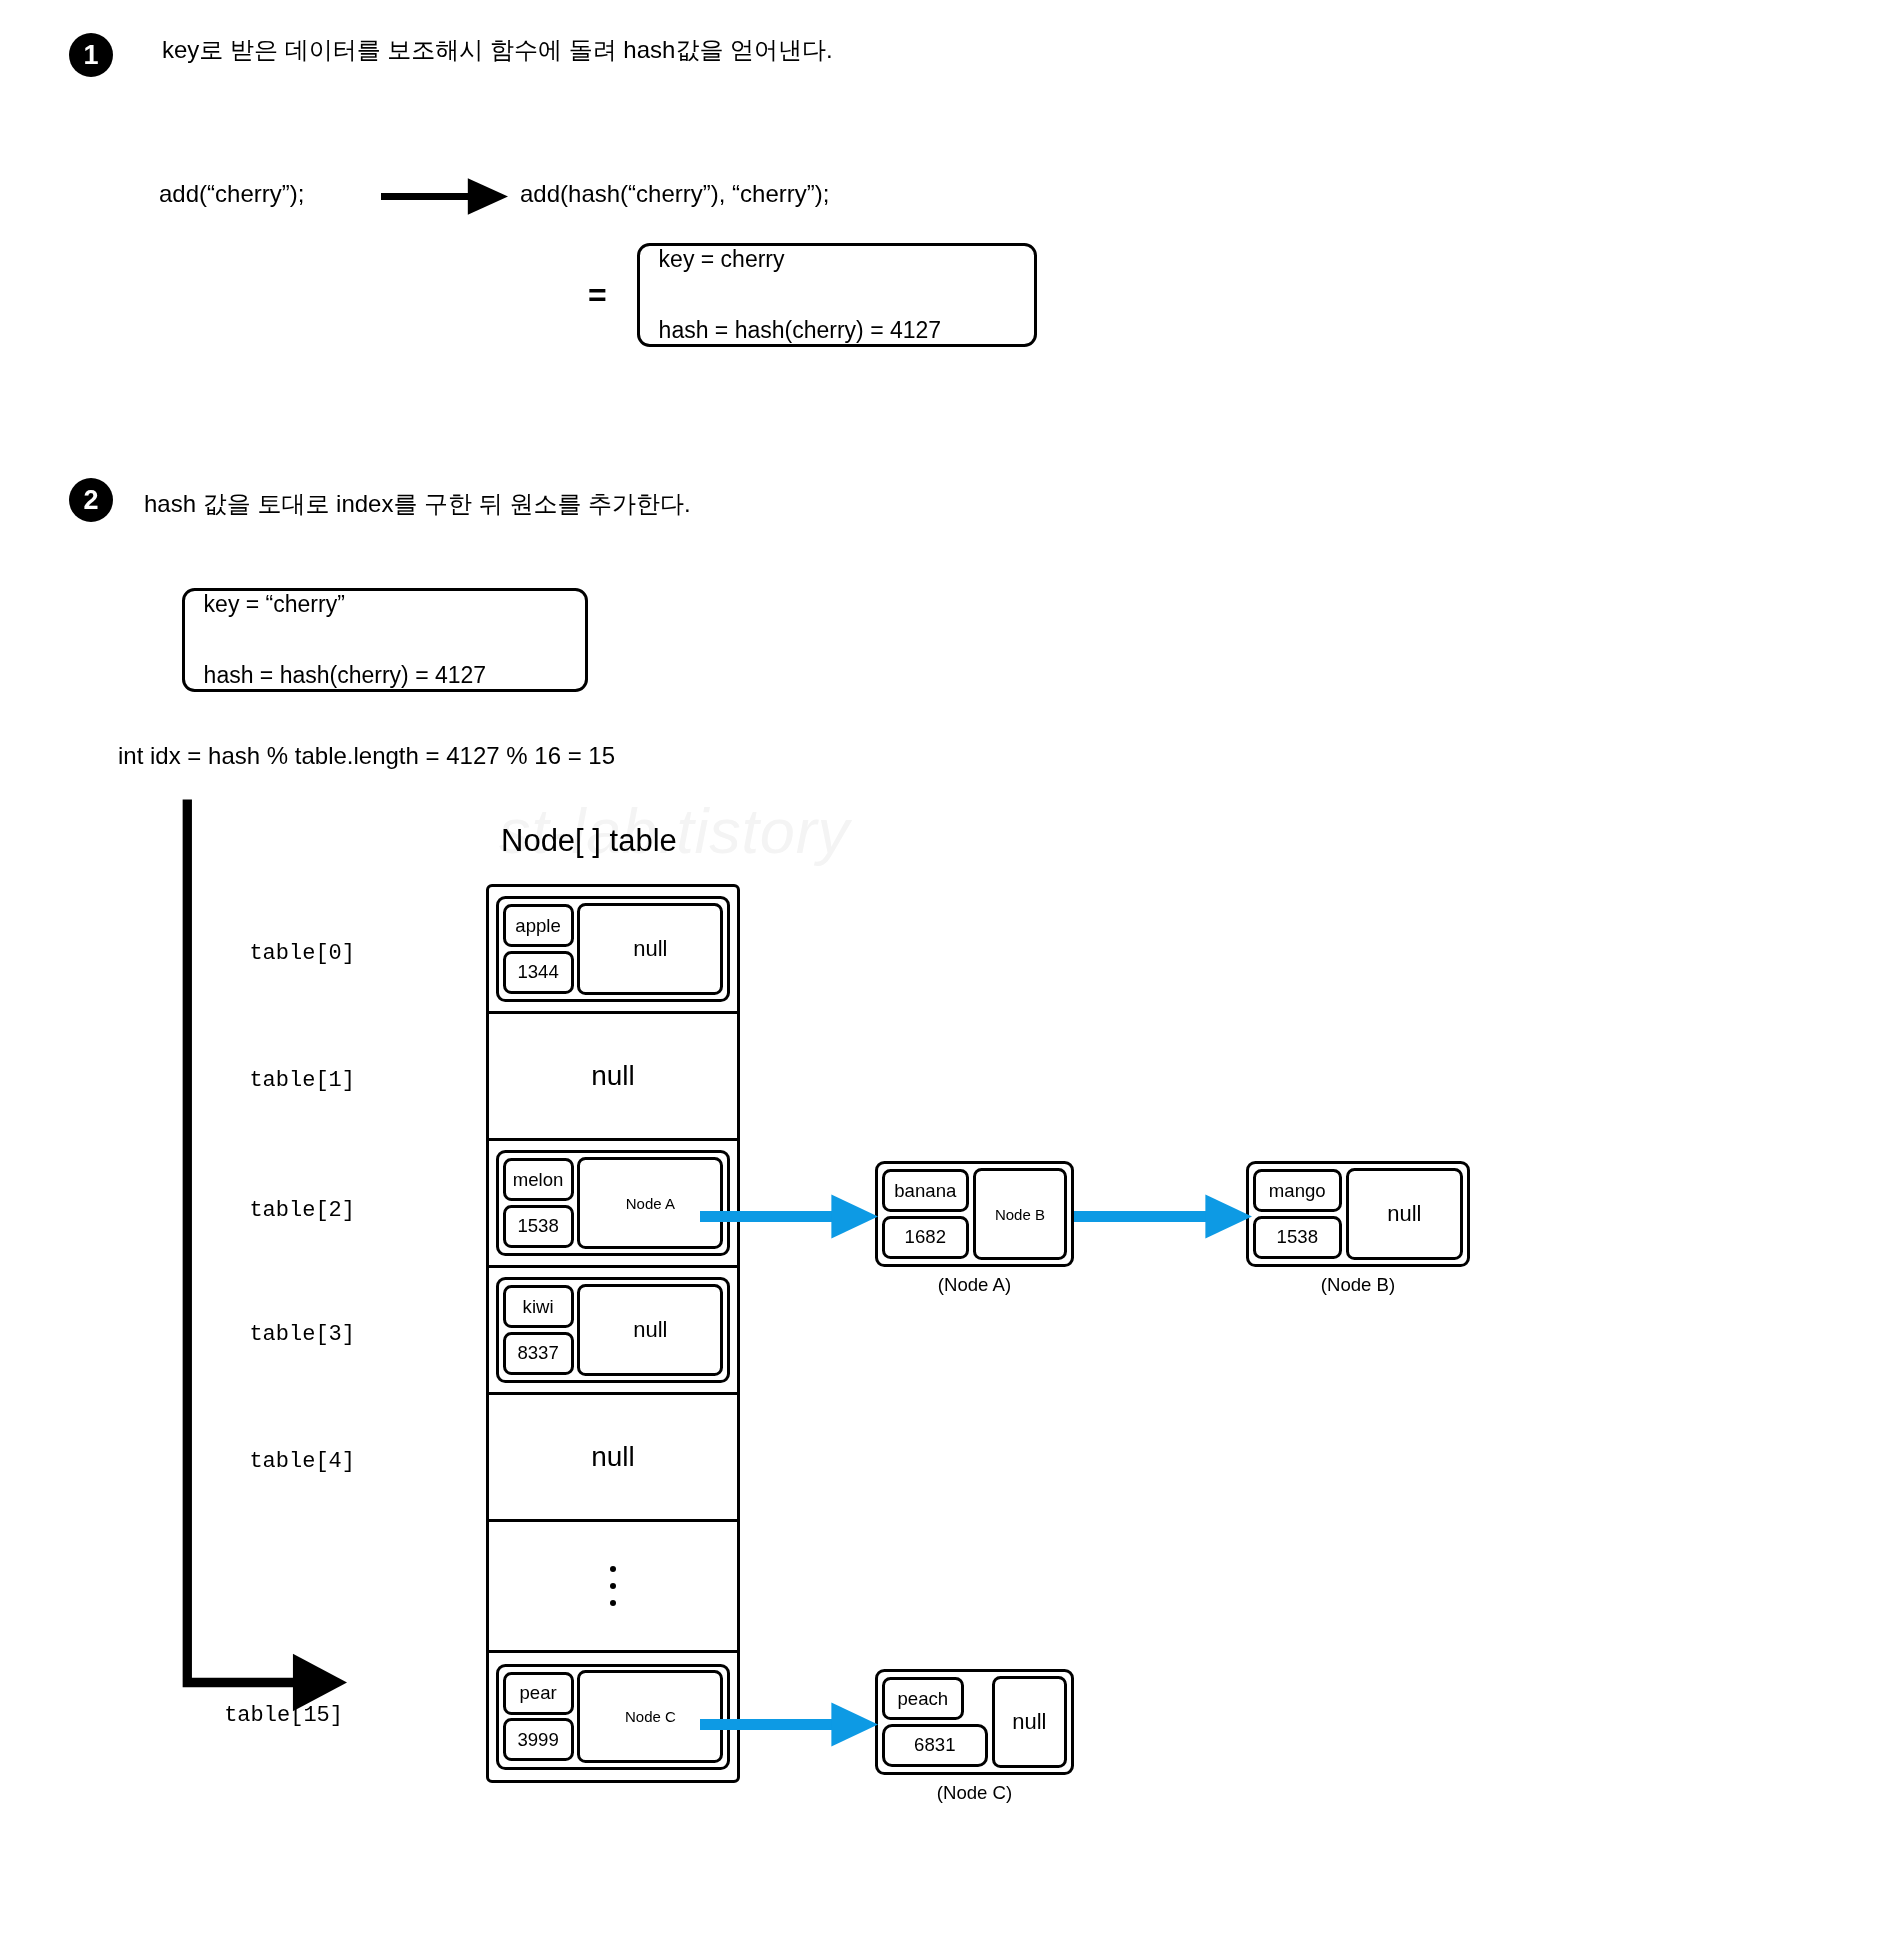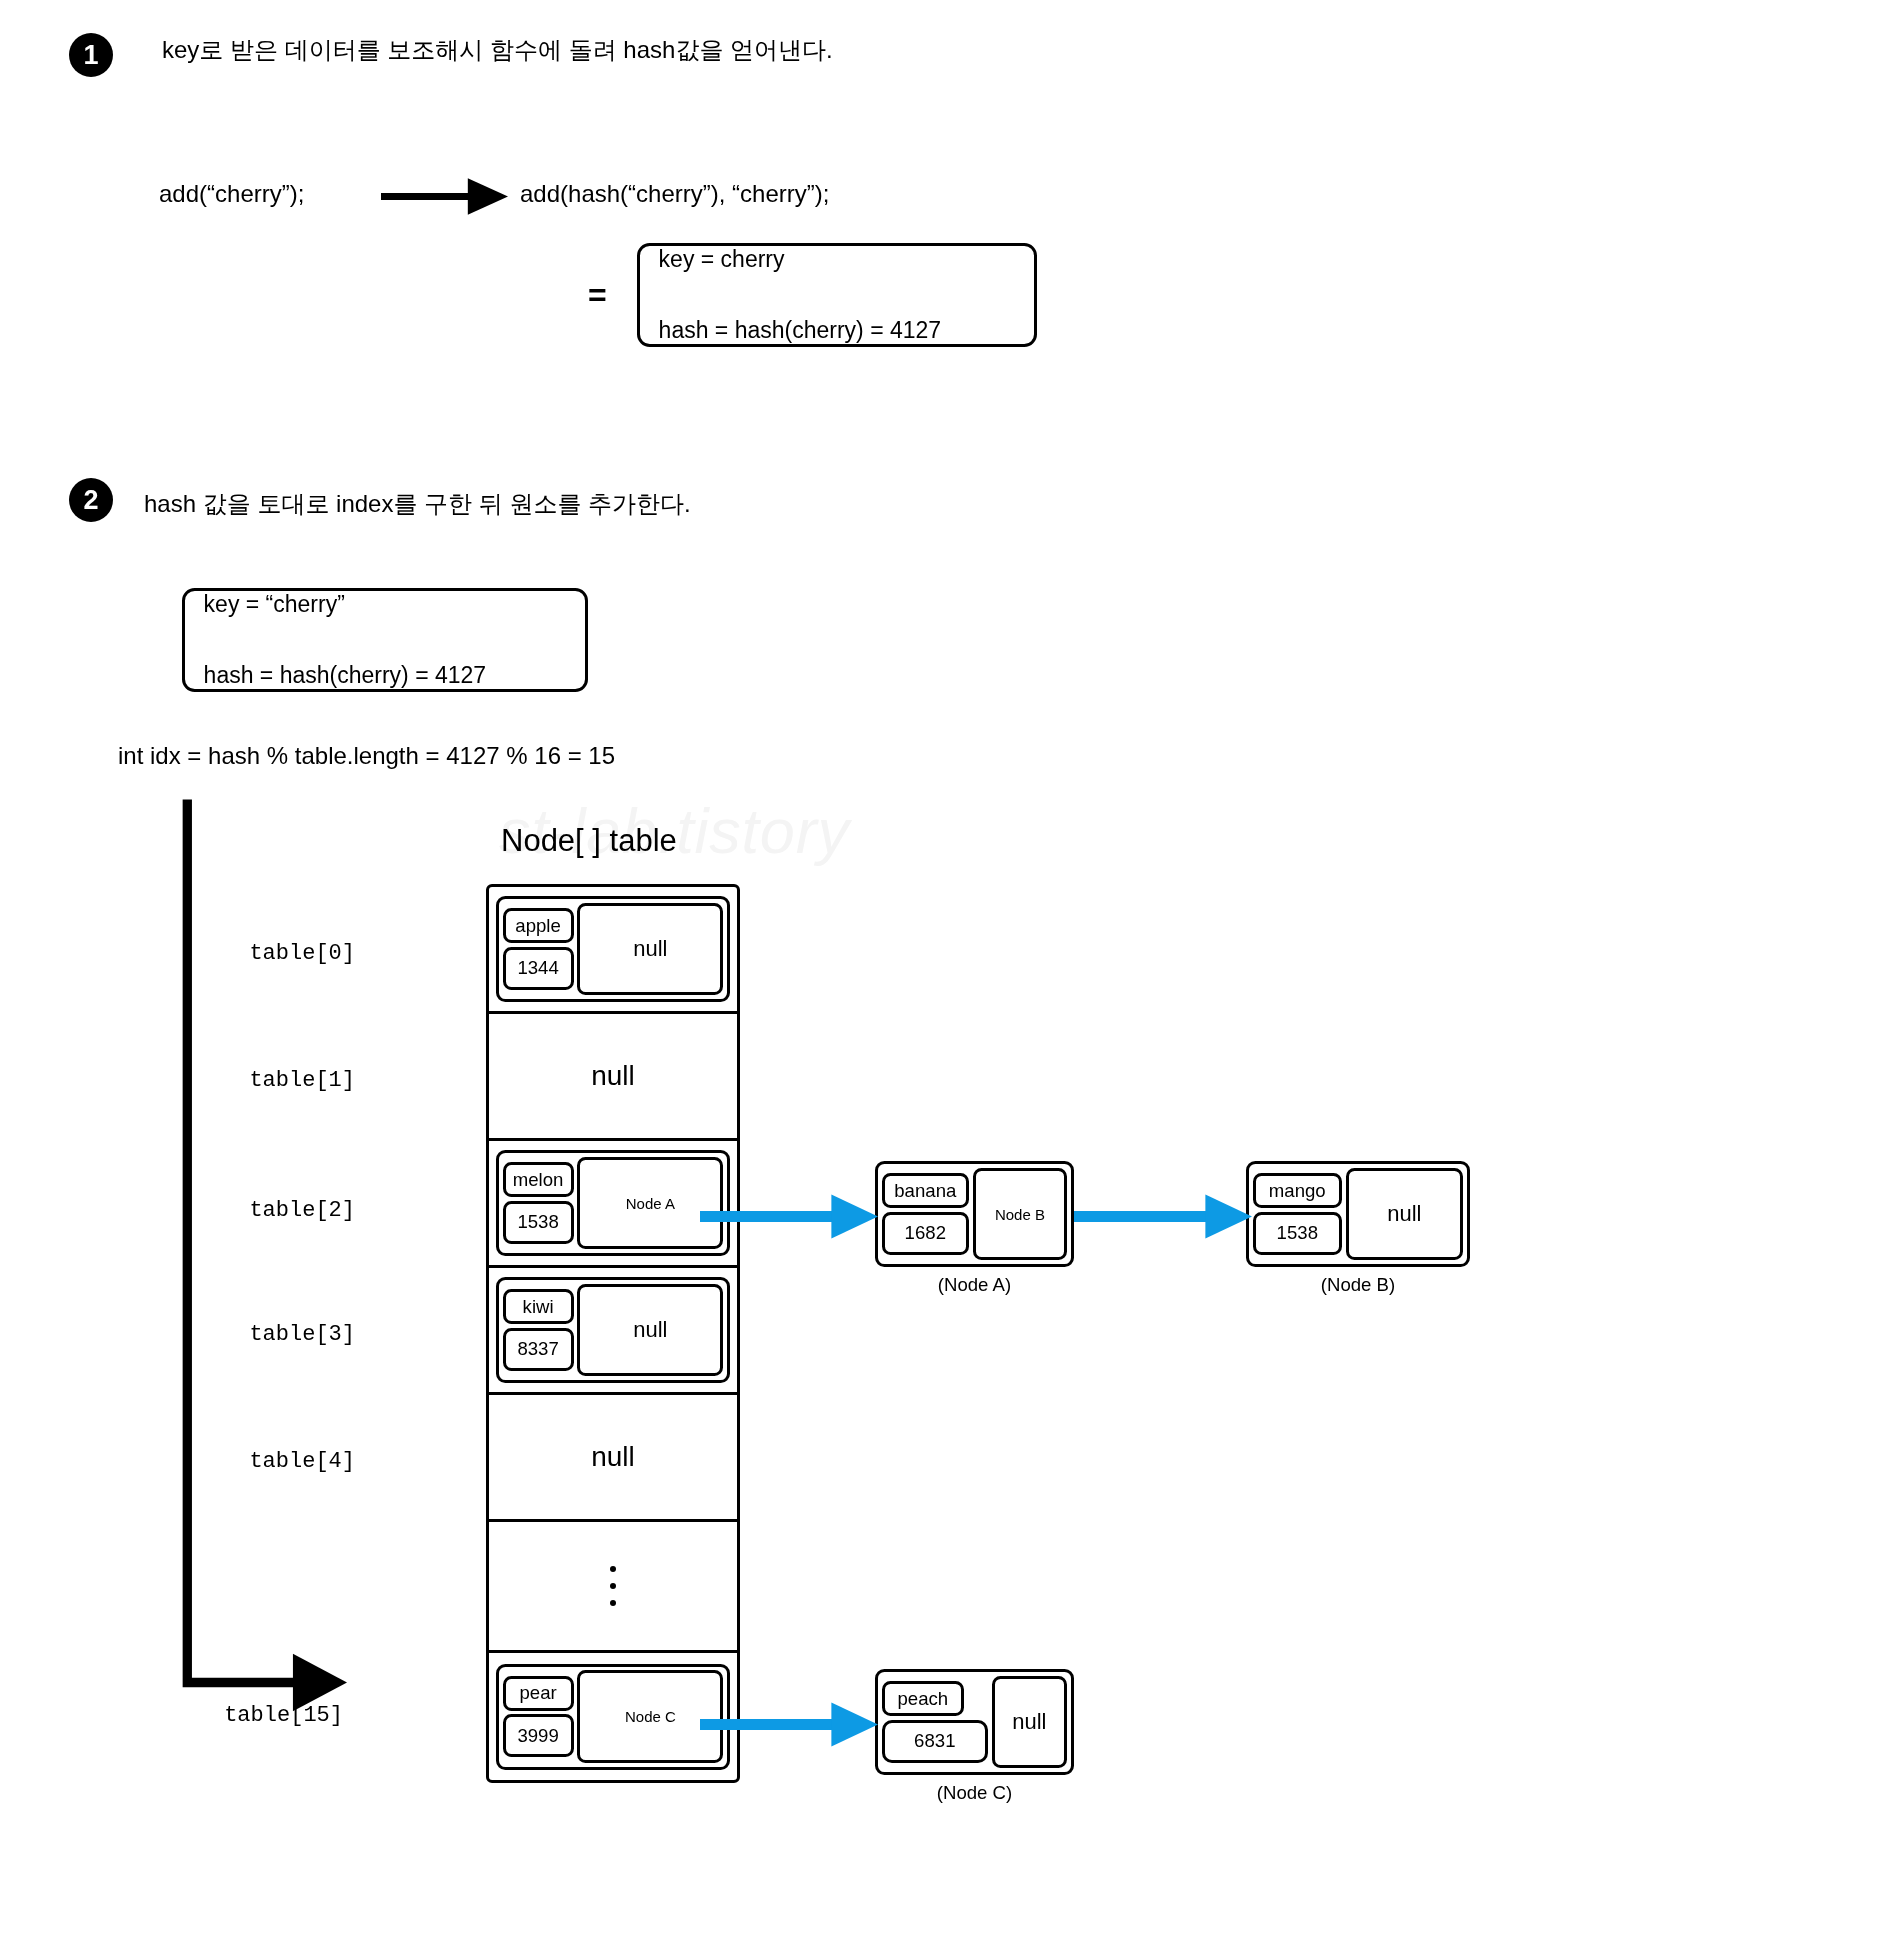--- a/index.html
+++ b/index.html
@@ -170,21 +170,21 @@
     border: 3.4px solid #000000;
     border-radius: 8.5px;
     box-sizing: border-box;
     display: flex;
     align-items: center;
     justify-content: center;
     background: #ffffff;
     font-size: 18.6px;
     white-space: nowrap;
   }
-  .node-card .cell-key   { height: 35px; padding: 0 6px; }
+  .node-card .cell-key   { height: 43px; padding: 0 6px; }
   .node-card .cell-val   { height: 43px; padding: 0 6px; }
   .node-card .cell-next  {
     flex: 1 1 auto;
     min-width: 63px;
     padding: 0 6.8px;
   }
   .node-card .cell-next.next-null { font-size: 22px; }
   .node-card .cell-next.next-ref  { font-size: 15px; }
 
   

